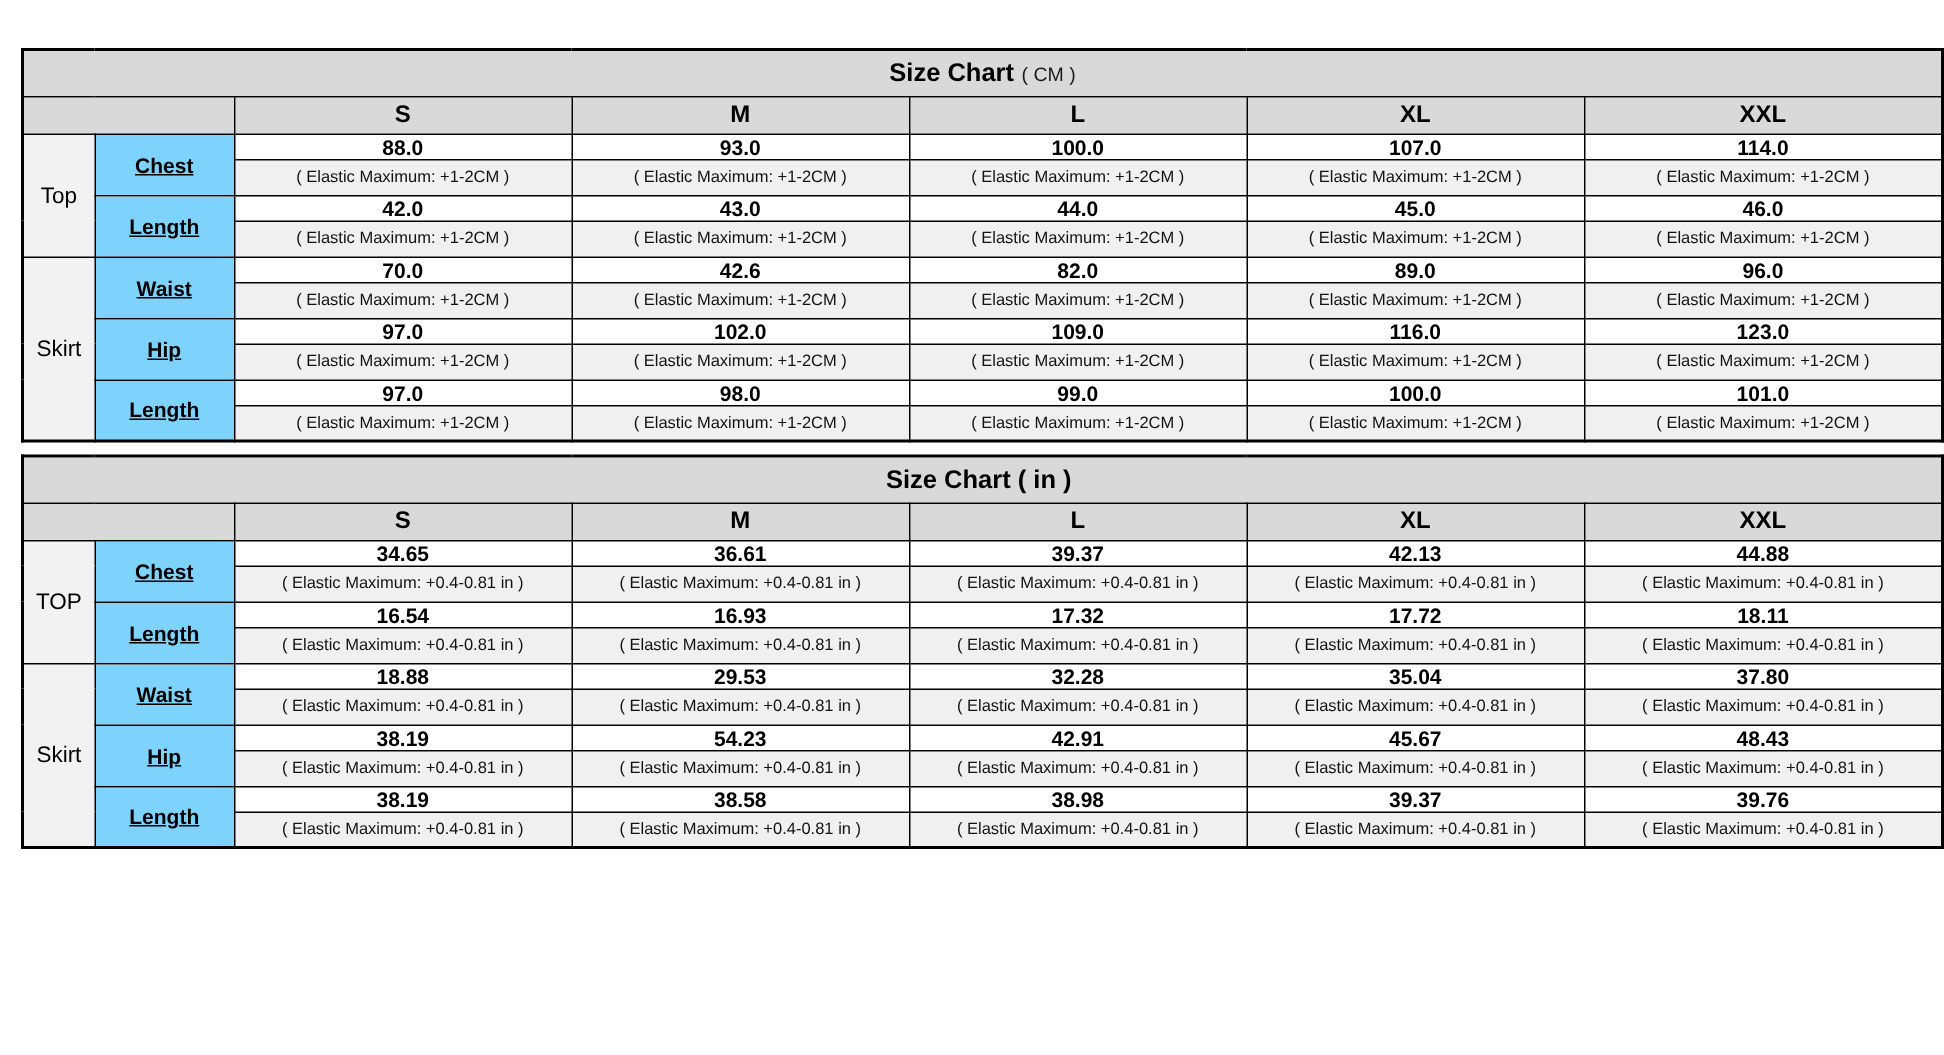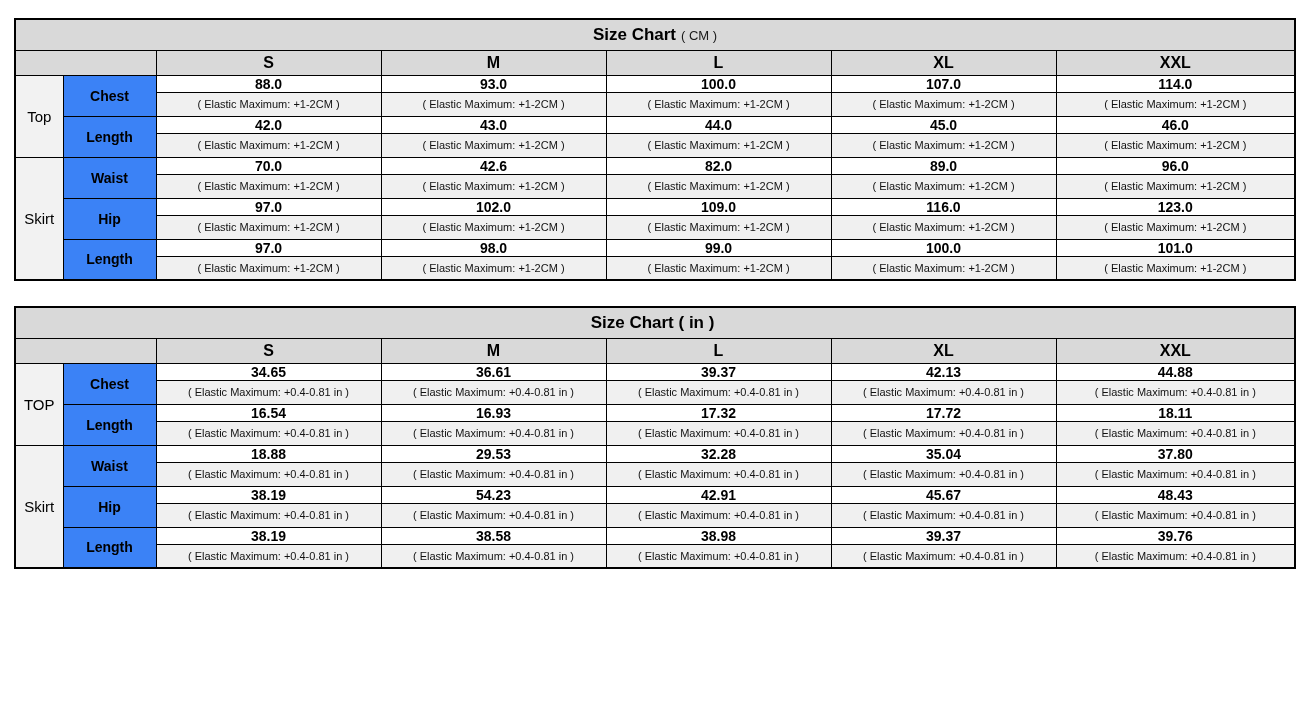--- a/index.html
+++ b/index.html
@@ -11,22 +11,22 @@
     color: #000;
     overflow: hidden;
   }
   table.size-table {
     border-collapse: collapse;
     table-layout: fixed;
     width: 1280px;
     margin-left: 14px;
     border: 2px solid #000;
   }
-  table.size-table.first { margin-top: 18px; }
-  table.size-table.second { margin-top: 25px; }
+  table.size-table.first { margin-top: 32px; }
+  table.size-table.second { margin-top: 8px; }
   table.size-table td {
     border: 1px solid #000;
     text-align: center;
     vertical-align: middle;
     overflow: hidden;
     white-space: nowrap;
     padding: 0;
   }
   td.title-cell {
     background: #d9d9d9;
@@ -48,26 +48,27 @@
     font-size: 16px;
     font-weight: bold;
   }
   td.group-cell {
     background: #f2f2f2;
     font-weight: normal;
     font-size: 15px;
     border-bottom: 2px solid #000;
   }
   td.measure-cell {
-    background: #3b82f6;
+    background: #7dd3fc;
     font-weight: bold;
     font-size: 14px;
     border-left: 2px solid #000;
     border-right: 2px solid #000;
     border-bottom: 2px solid #000;
+    text-decoration: underline;
   }
   td.val {
     height: 16px;
     background: #ffffff;
     font-weight: bold;
     font-size: 14px;
     border-bottom: 1px solid #000;
   }
   td.note {
     height: 24px;

